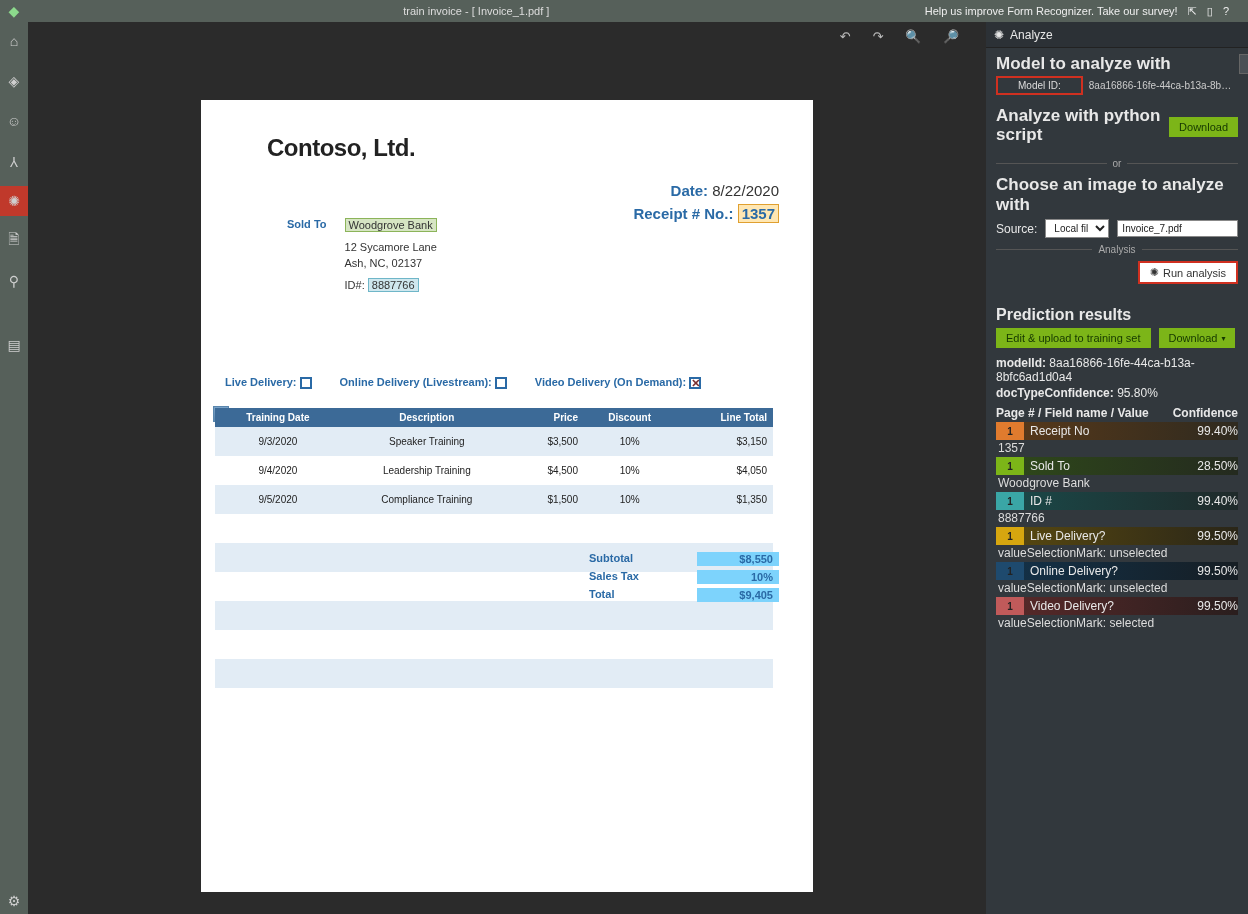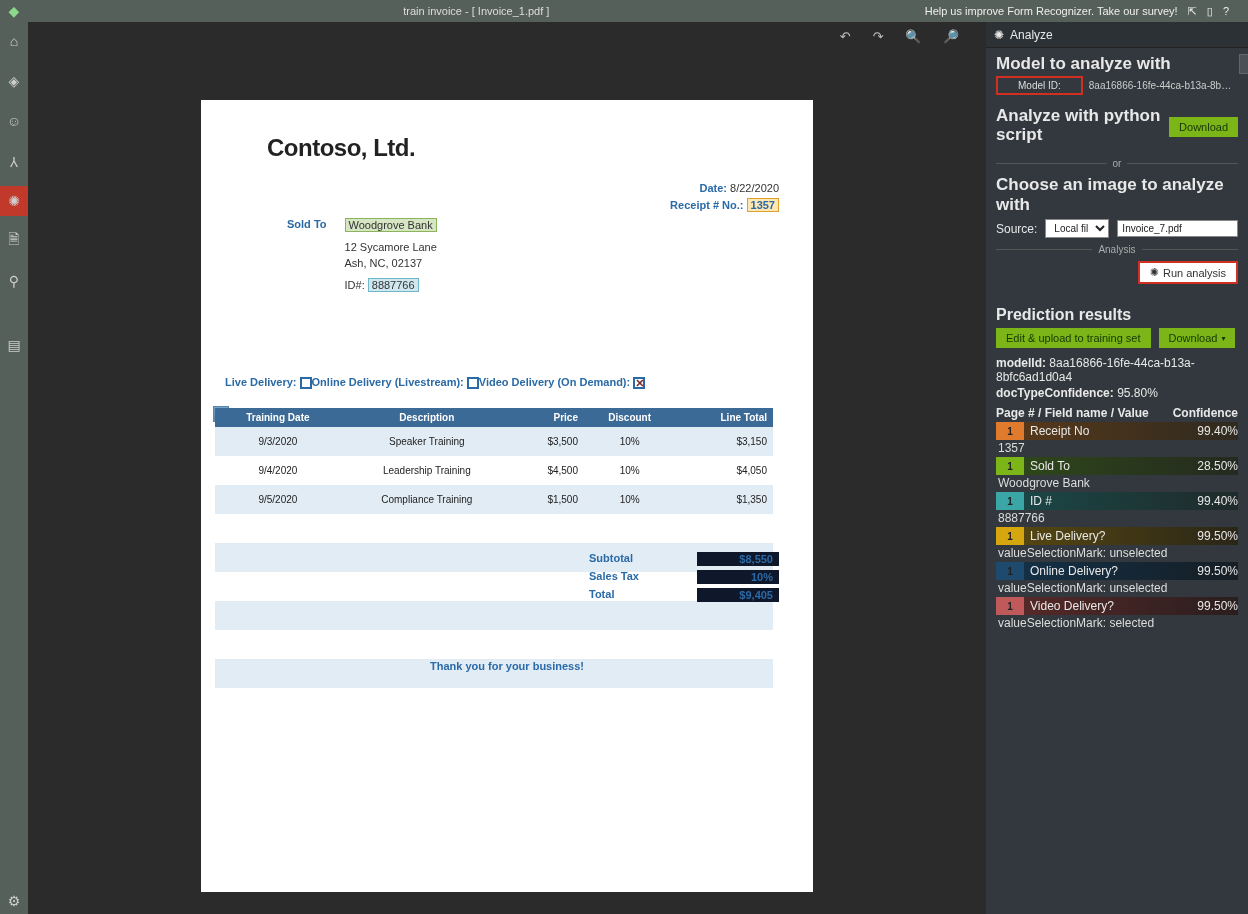--- a/index.html
+++ b/index.html
@@ -14,46 +14,46 @@
   .sidebar .iconbtn { width: 28px; height: 26px; display: flex; align-items: center; justify-content: center; color: #cfcfcf; font-size: 14px; cursor: pointer; }
   .sidebar .iconbtn.sel { background: #c0392b; outline: 2px solid #c0392b; }
   .sidebar .spacer { flex: 1; }
   .main { flex: 1; background: #2b2b2b; position: relative; display: flex; flex-direction: column; }
   .doc-toolbar { height: 28px; display: flex; justify-content: flex-end; align-items: center; gap: 22px; padding-right: 26px; color: #bbb; font-size: 13px; }
   .doc-toolbar span { cursor: pointer; }
   .doc-wrap { flex: 1; display: flex; align-items: flex-start; justify-content: center; padding-top: 50px; }
   .doc { width: 612px; height: 792px; background: #fff; color: #222; padding: 32px 34px; position: relative; font-size: 11px; }
   .doc .company { font: bold 24px "Arial Narrow", Arial; letter-spacing: -0.5px; color: #222; position: absolute; left: 34px; top: 34px; margin-left: 32px; }
   .doc .ptitle { position: absolute; right: 34px; top: 28px; font: 600 28px "Segoe UI"; color: #2a6aa6; }
-  .doc .meta { position: absolute; right: 34px; top: 80px; text-align: right; color: #2a6aa6; font-weight: 600; font-size: 11px; line-height: 1.5; }
+  .doc .meta { position: absolute; right: 34px; top: 80px; text-align: right; color: #2a6aa6; font-weight: 600; font-size: 15px; line-height: 1.5; }
   .doc .meta .v { font-weight: 400; color: #333; }
   .doc .meta .hl { background: #ffe7b3; border: 1px solid #e0a030; padding: 0 3px; }
   .doc .soldto { position: absolute; left: 86px; top: 118px; display: flex; gap: 18px; }
   .doc .soldto .lab { color: #2a6aa6; font-weight: 600; font-size: 11px; }
   .doc .soldto .body { font-size: 11px; line-height: 1.45; color: #333; }
   .doc .soldto .body .hl1 { background: #d6e5c3; border: 1px solid #8cb45a; padding: 0 3px; }
   .doc .soldto .body .hl2 { background: #cfe7ee; border: 1px solid #6fb6c8; padding: 0 3px; }
-  .doc .checks { position: absolute; left: 24px; top: 276px; display: flex; width: 560px; font-size: 11px; color: #2a6aa6; font-weight: 600; }
+  .doc .checks { position: absolute; left: 24px; top: 276px; display: flex; width: 560px; font-size: 11px; color: #2a6aa6; font-weight: 600; gap: 28px; }
   .doc .checks .cb { display: inline-block; width: 12px; height: 12px; border: 2px solid; vertical-align: middle; margin-left: 3px; background: #fff; position: relative; }
   .cb.on::after { content:"✕"; position:absolute; left:0; top:-2px; font-size:11px; color:#7a3030;}
   .cb.c1 { border-color:#d48c25; background:#fff0d6;}
   .cb.c2 { border-color:#3b5578; background:#e3eaf3;}
   .cb.c3 { border-color:#7a3030; background:#f2e4e4;}
   .doc table.line { position: absolute; left: 14px; top: 308px; width: 558px; border-collapse: collapse; font-size: 10px; }
   .doc table.line th { background: #3c6a97; color: #fff; padding: 4px 6px; font-weight: 600; }
   .doc table.line td { padding: 9px 6px; text-align: center; }
   .doc table.line tr:nth-child(odd) td { background: #e2ecf5; }
   .doc table.line tr:nth-child(even) td { background: #fff; }
   .doc table.line th:nth-child(3), .doc table.line td:nth-child(3),
   .doc table.line th:nth-child(5), .doc table.line td:nth-child(5) { text-align: right; }
   .doc .ico { position: absolute; left: 12px; top: 306px; width: 16px; height: 16px; background: linear-gradient(#7aa3c9,#5a86ad); border:1px solid #5a86ad;}
   .doc .totals { position: absolute; right: 34px; top: 452px; width: 190px; font-size: 11px; margin-left: 37px; }
   .doc .totals .row { display: flex; justify-content: space-between; margin-bottom: 4px; }
   .doc .totals .row .lab { color: #2a6aa6; font-weight: 600; }
-  .doc .totals .row .val { background: #0f172a; width: 82px; text-align: right; padding: 1px 6px; color: #2a6aa6; font-weight: 600; }
+  .doc .totals .row .val { background: #7dd3fc; width: 82px; text-align: right; padding: 1px 6px; color: #2a6aa6; font-weight: 600; }
   .doc .thanks { position: absolute; left: 0; right: 0; top: 560px; text-align: center; color: #2a6aa6; font-weight: 600; font-size: 11px; }
 
   .panel { width: 262px; background: #32383d; display: flex; flex-direction: column; font-size: 12px; }
   .panel-header { background: #2c3136; height: 26px; display: flex; align-items: center; padding: 0 8px; gap: 6px; font-size: 12px; border-bottom: 1px solid #222; }
   .panel .sec { padding: 6px 10px; }
   .panel h2 { font-size: 17px; font-weight: 600; margin-bottom: 2px; }
   .panel .model-row { display: flex; align-items: center; gap: 6px; }
   .panel .model-id-box { border: 2px solid #d03020; padding: 2px 20px; font-size: 10px; color: #ddd; }
   .panel .model-id-v { font-size: 10px; color: #ccc; flex: 1; white-space: nowrap; overflow: hidden; text-overflow: ellipsis; }
   .panel button.change { background: #4a5055; color: #eee; border: 1px solid #666; font-size: 11px; padding: 3px 8px; cursor: pointer; }
@@ -229,21 +229,20 @@
             </div>
           <div class="row">
               <span class="lab">Sales Tax</span>
               <span class="val">10%</span>
             </div>
           <div class="row">
               <span class="lab">Total</span>
               <span class="val">$9,405</span>
             </div>
         </div>
-        <div class="thanks">Thank you for your business!</div>
       </div>
     </div>
   </div>
 
   <div class="panel">
     <div class="panel-header">
       <span>✺</span>
       <span>Analyze</span>
     </div>
     <div class="sec">

